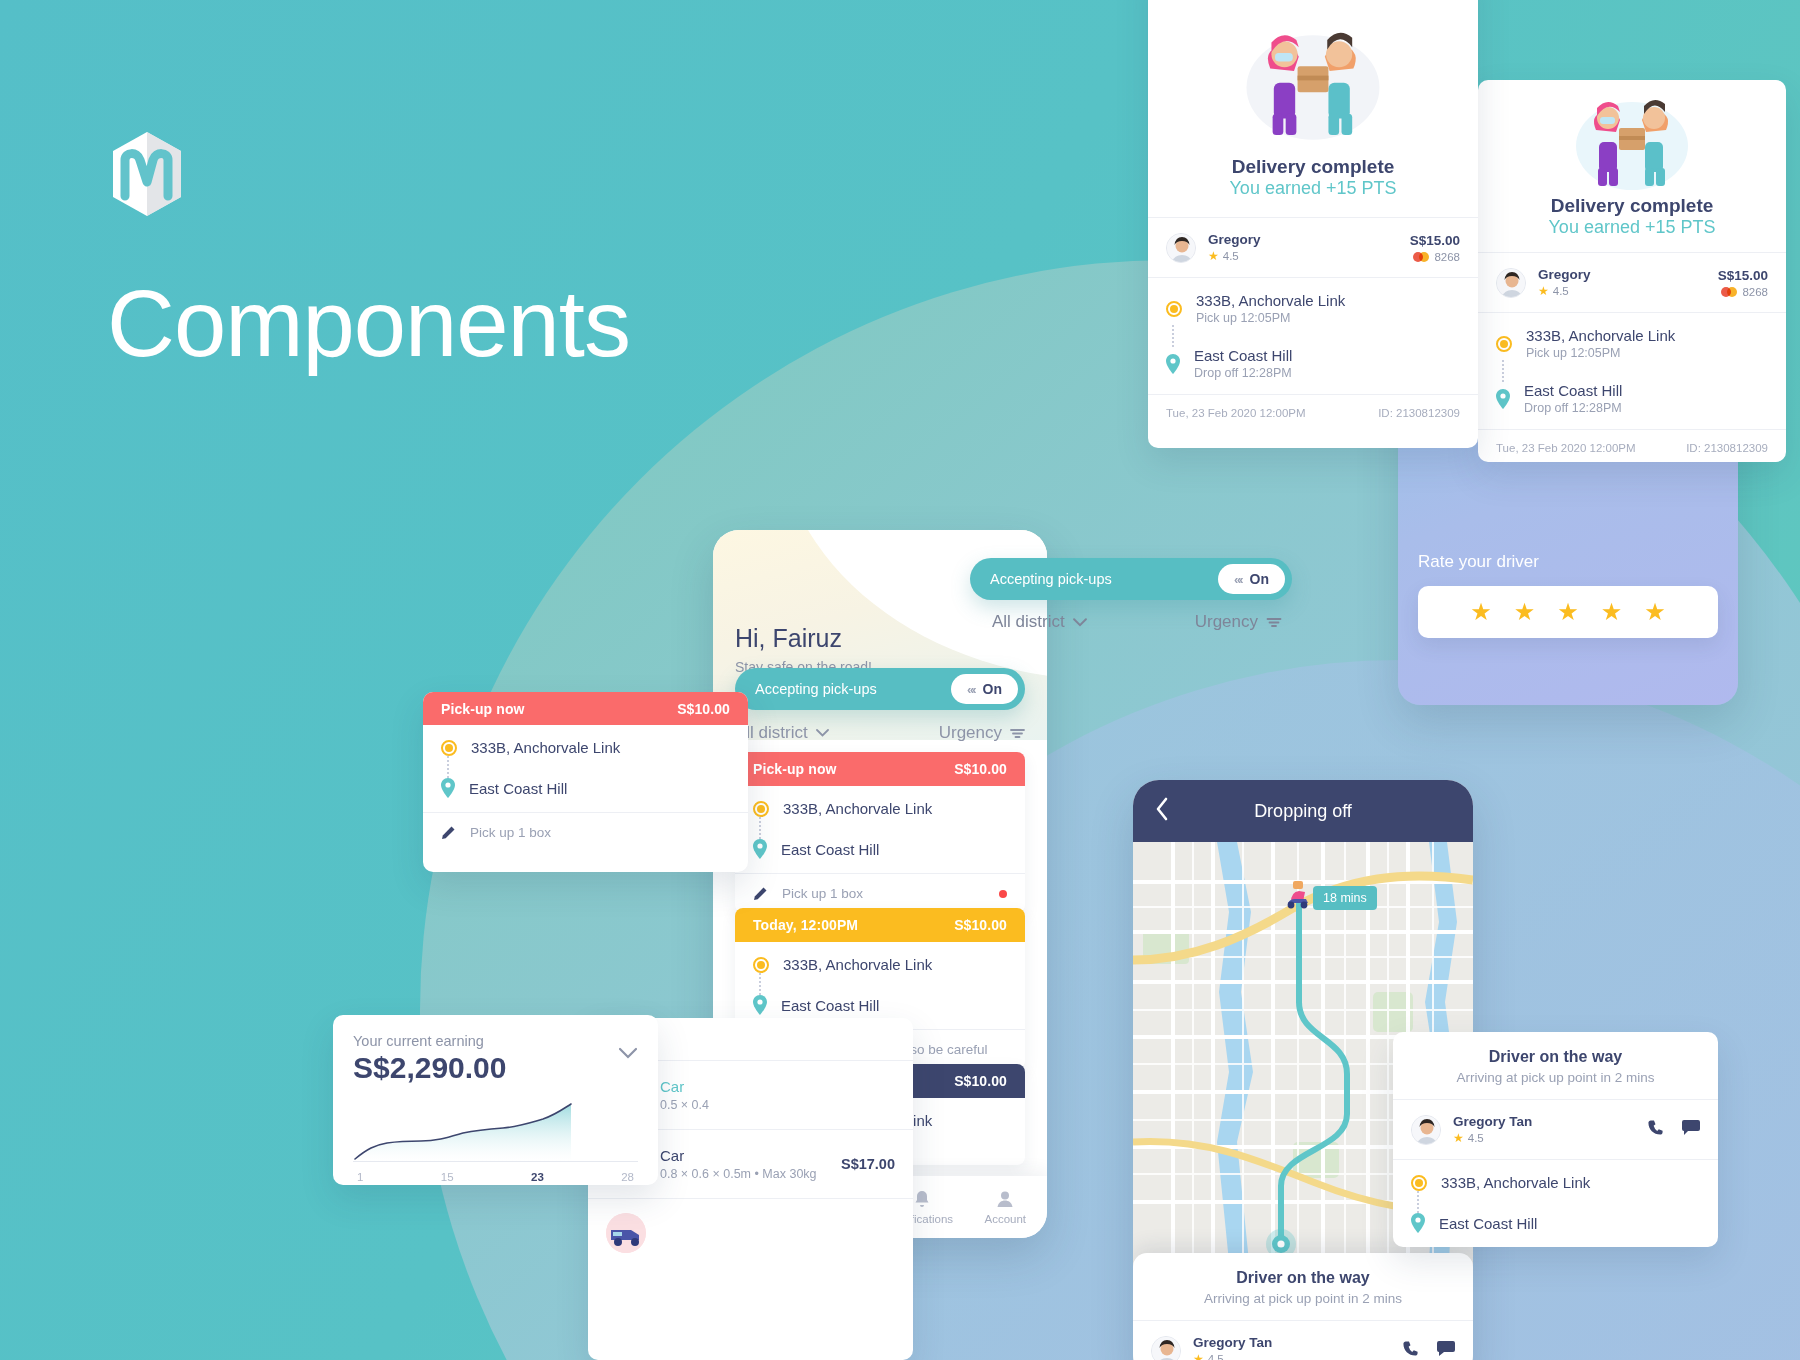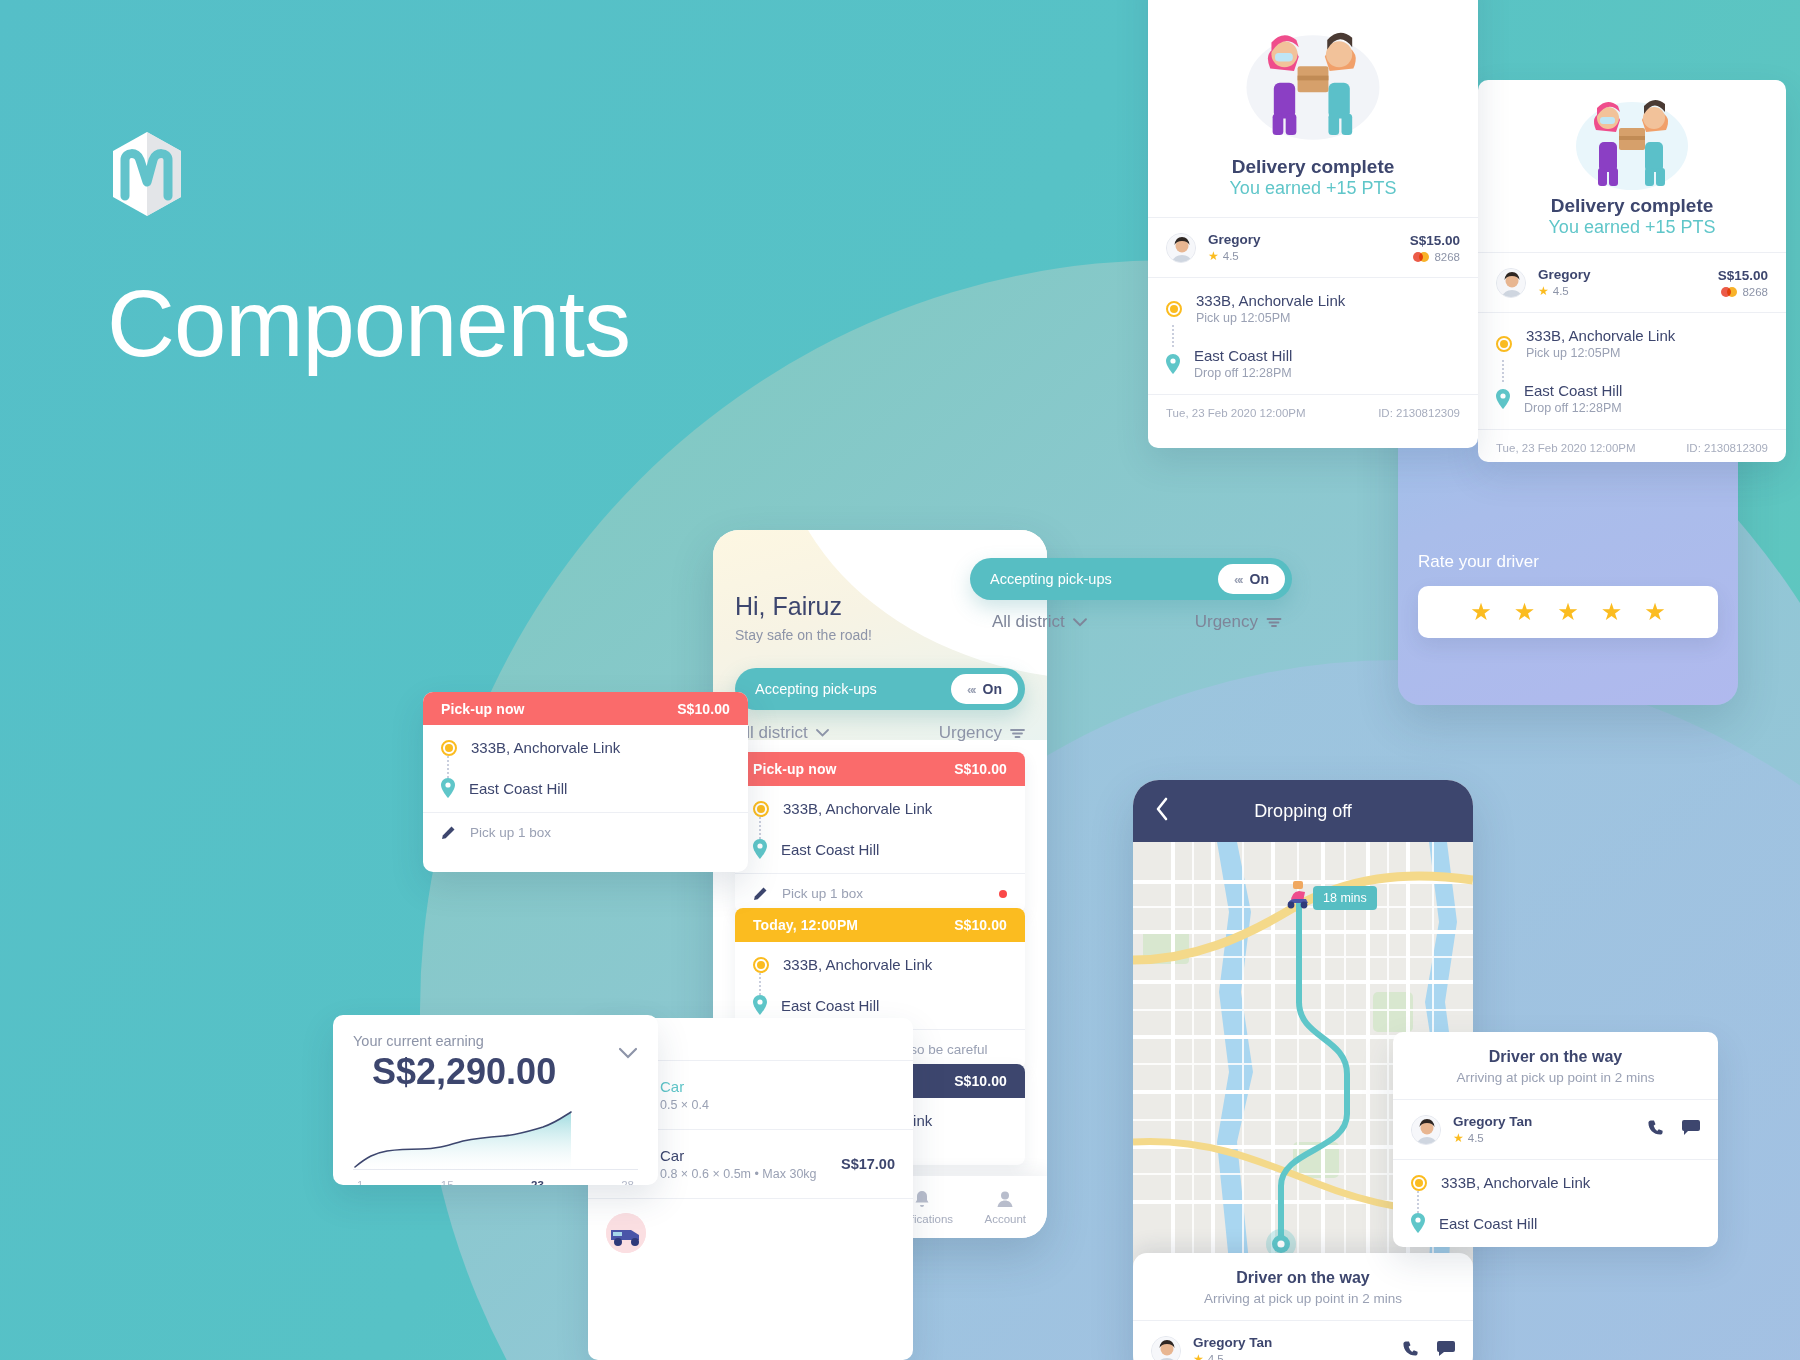--- a/index.html
+++ b/index.html
@@ -120,21 +120,21 @@
     box-shadow: 0 18px 44px rgba(40,60,90,0.18); background: #fff;
   }
   .greet-bg {
     position: absolute; left:0; top:0; right:0; height: 210px;
     background: linear-gradient(165deg,#fdf7e2 0%, #f7f3e4 40%, #e9f3f0 100%);
   }
   .greet-wave {
     position:absolute; right:-60px; top:-110px; width: 330px; height: 260px;
     background:#ffffff; border-radius: 0 0 0 100%;
   }
-  .greet-name { font-size: 25px; font-weight: 500; color: #3d466e; }
+  .greet-name { font-size: 25px; font-weight: 500; color: #3d466e; margin-top: 32px; }
   .greet-sub { font-size: 14px; color: #8d94a8; margin-top: 6px; }
 
   .toggle-pill {
     display:flex; align-items:center; justify-content:space-between;
     background:#57bec3; border-radius: 26px; padding: 6px 7px 6px 20px;
     box-shadow: 0 8px 20px rgba(60,150,160,0.25);
   }
   .toggle-pill .lbl { color:#fff; font-size:14.5px; }
   .toggle-knob {
     background:#fff; border-radius: 20px; padding: 7px 16px;
@@ -154,21 +154,21 @@
     background:#fff; display:flex; align-items:center;
     box-shadow: 0 -5px 16px rgba(40,60,90,0.07);
   }
   .tab { flex:1; text-align:center; }
   .tab .tl { font-size: 11.5px; margin-top: 4px; color:#a7adbe; }
   .tab.active .tl { color:#3d466e; font-weight:700; }
   .tab svg { display:block; margin: 0 auto; }
 
   
   .earn-lbl { font-size: 14.5px; color:#8d94a8; }
-  .earn-amt { font-size: 36px; font-weight: 700; color:#3d466e; margin-top: 2px; margin-left: 19px; }
+  .earn-amt { font-size: 30px; font-weight: 700; color:#3d466e; margin-top: 2px; }
   .axis { display:flex; justify-content:space-between; font-size:11.5px; color:#b3b9c9; padding: 0 4px; }
   .axis .on { color:#3d466e; font-weight:700; }
 
   
   .veh-row { display:flex; align-items:center; gap:14px; padding: 14px 18px; }
   .veh-ava { width:40px; height:40px; border-radius:50%; background:#fcdfe2; flex:0 0 40px; position:relative; overflow:hidden; }
   .veh-name { font-size:15px; font-weight:500; color:#3d466e; }
   .veh-name.tealed { color:#5fc6c9; }
   .veh-spec { font-size:12.5px; color:#9aa1b4; margin-top:3px; }
   .veh-price { font-size:14.5px; font-weight:700; color:#3d466e; margin-left:auto; }

